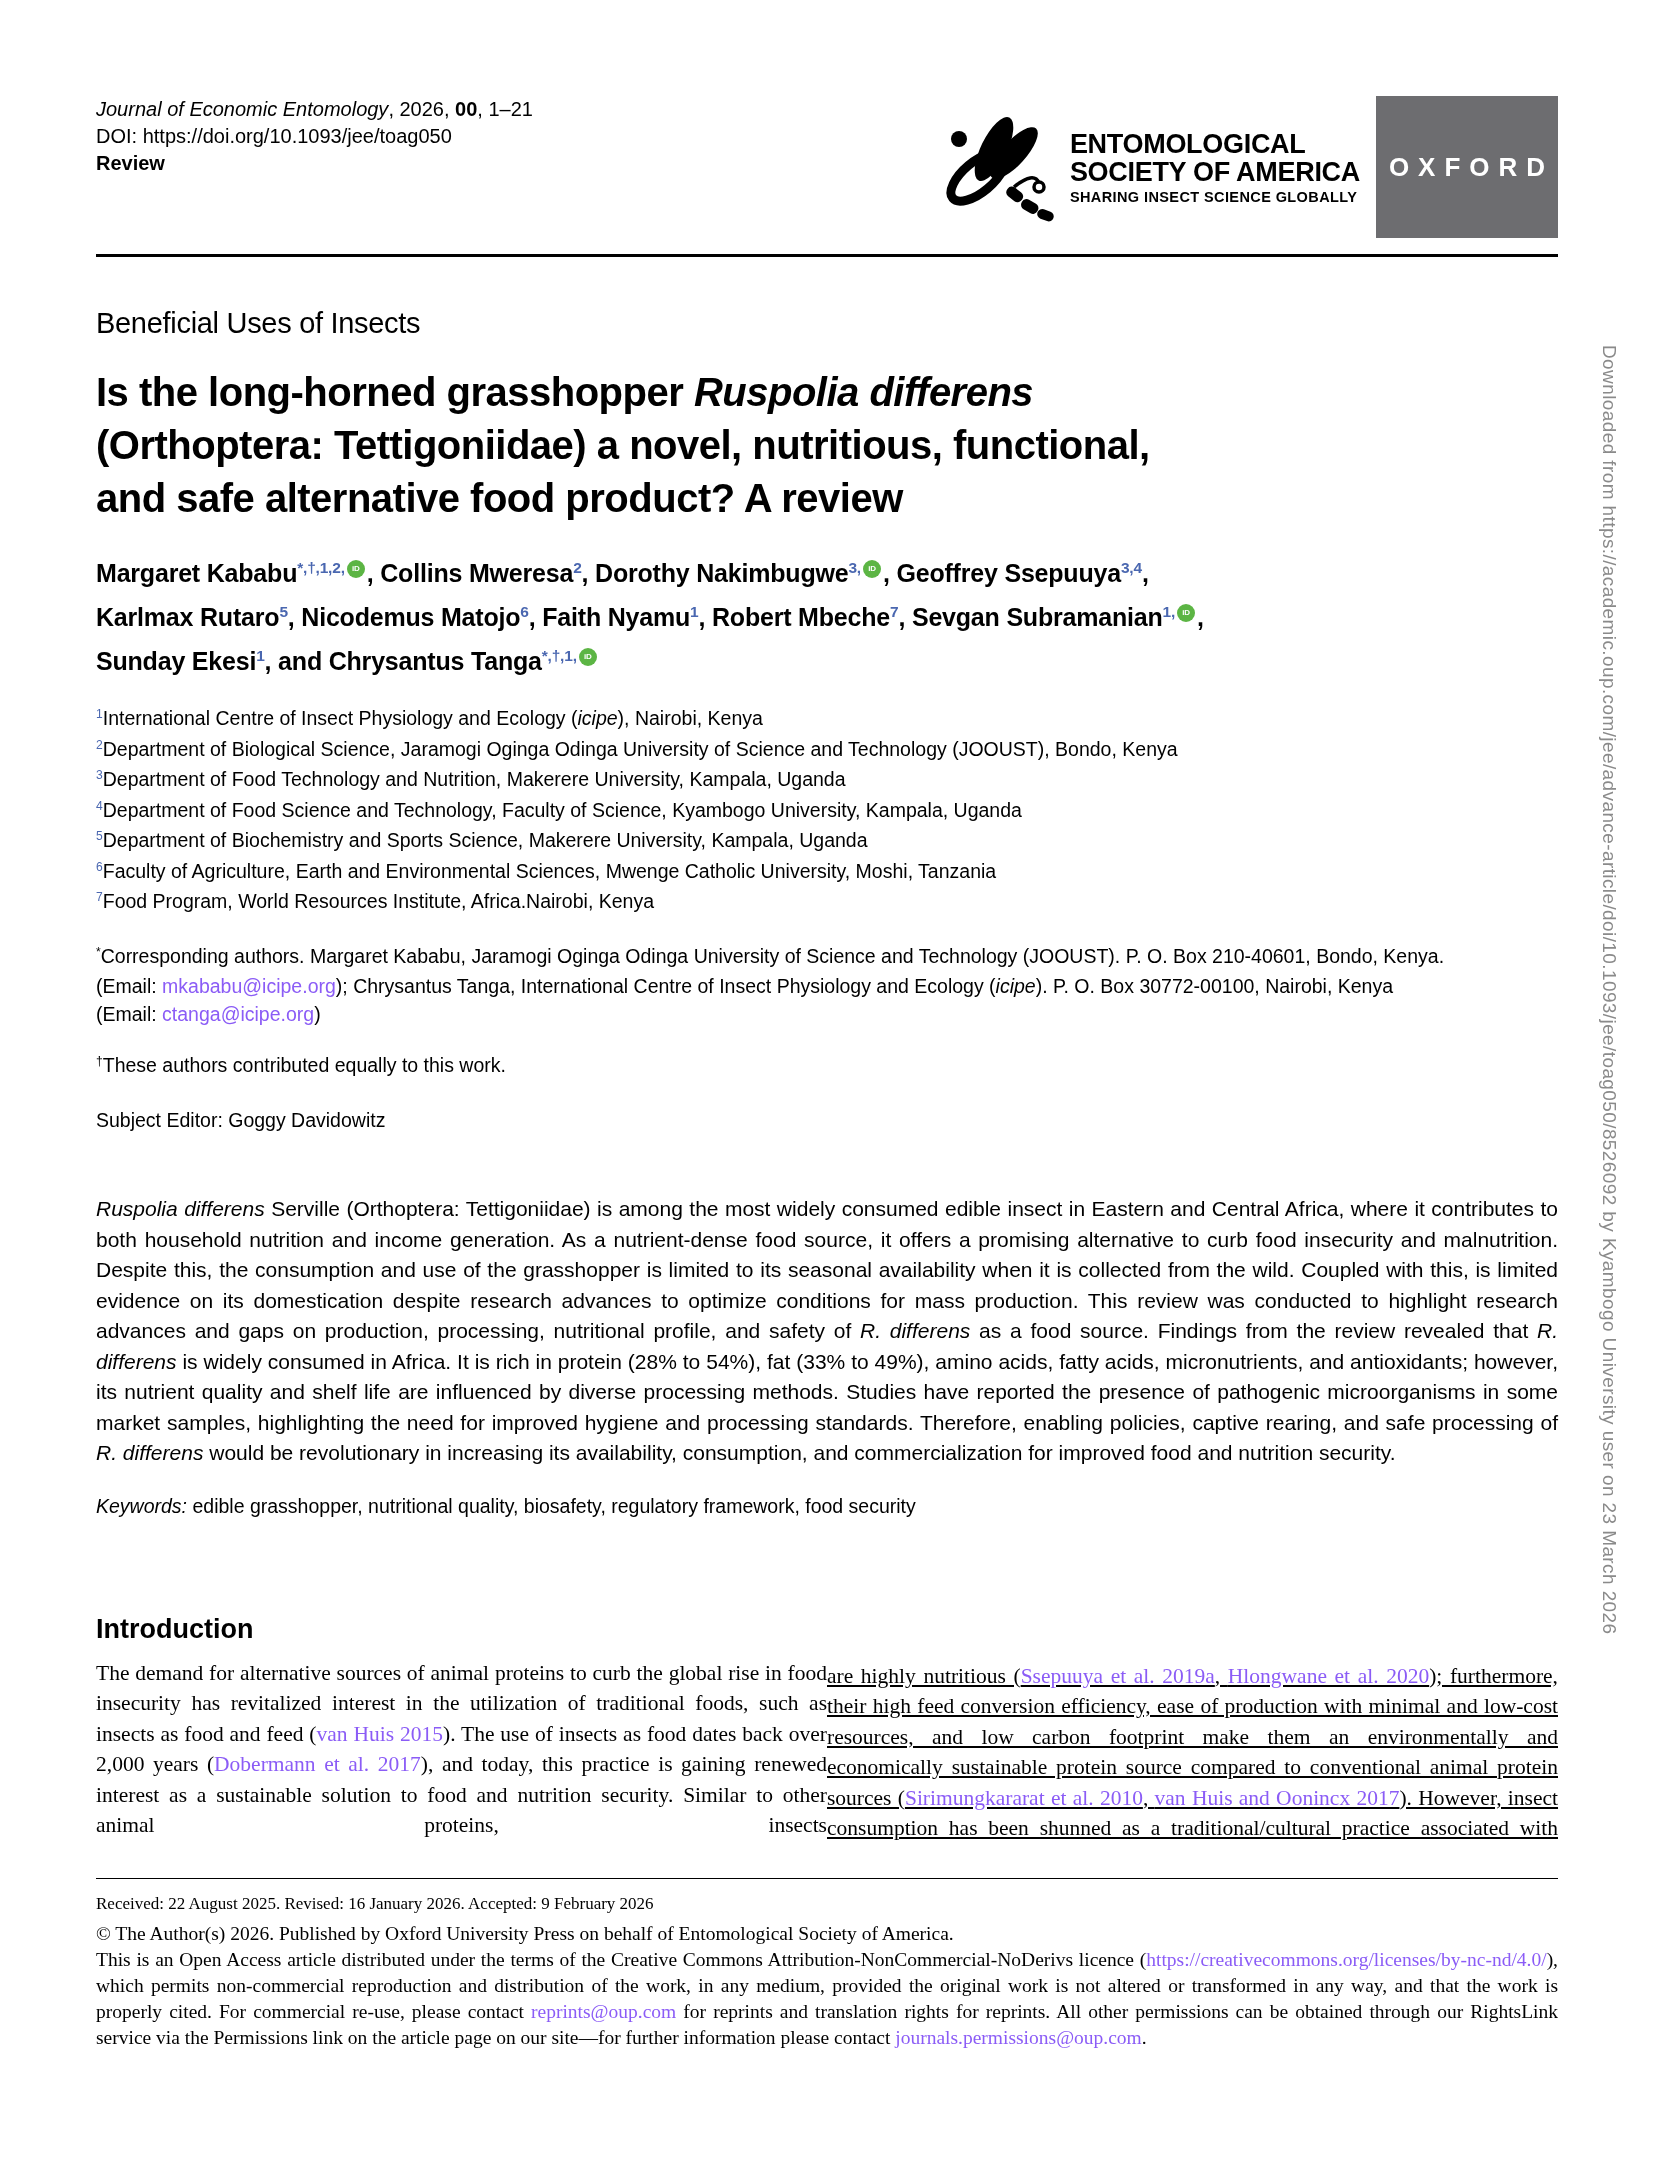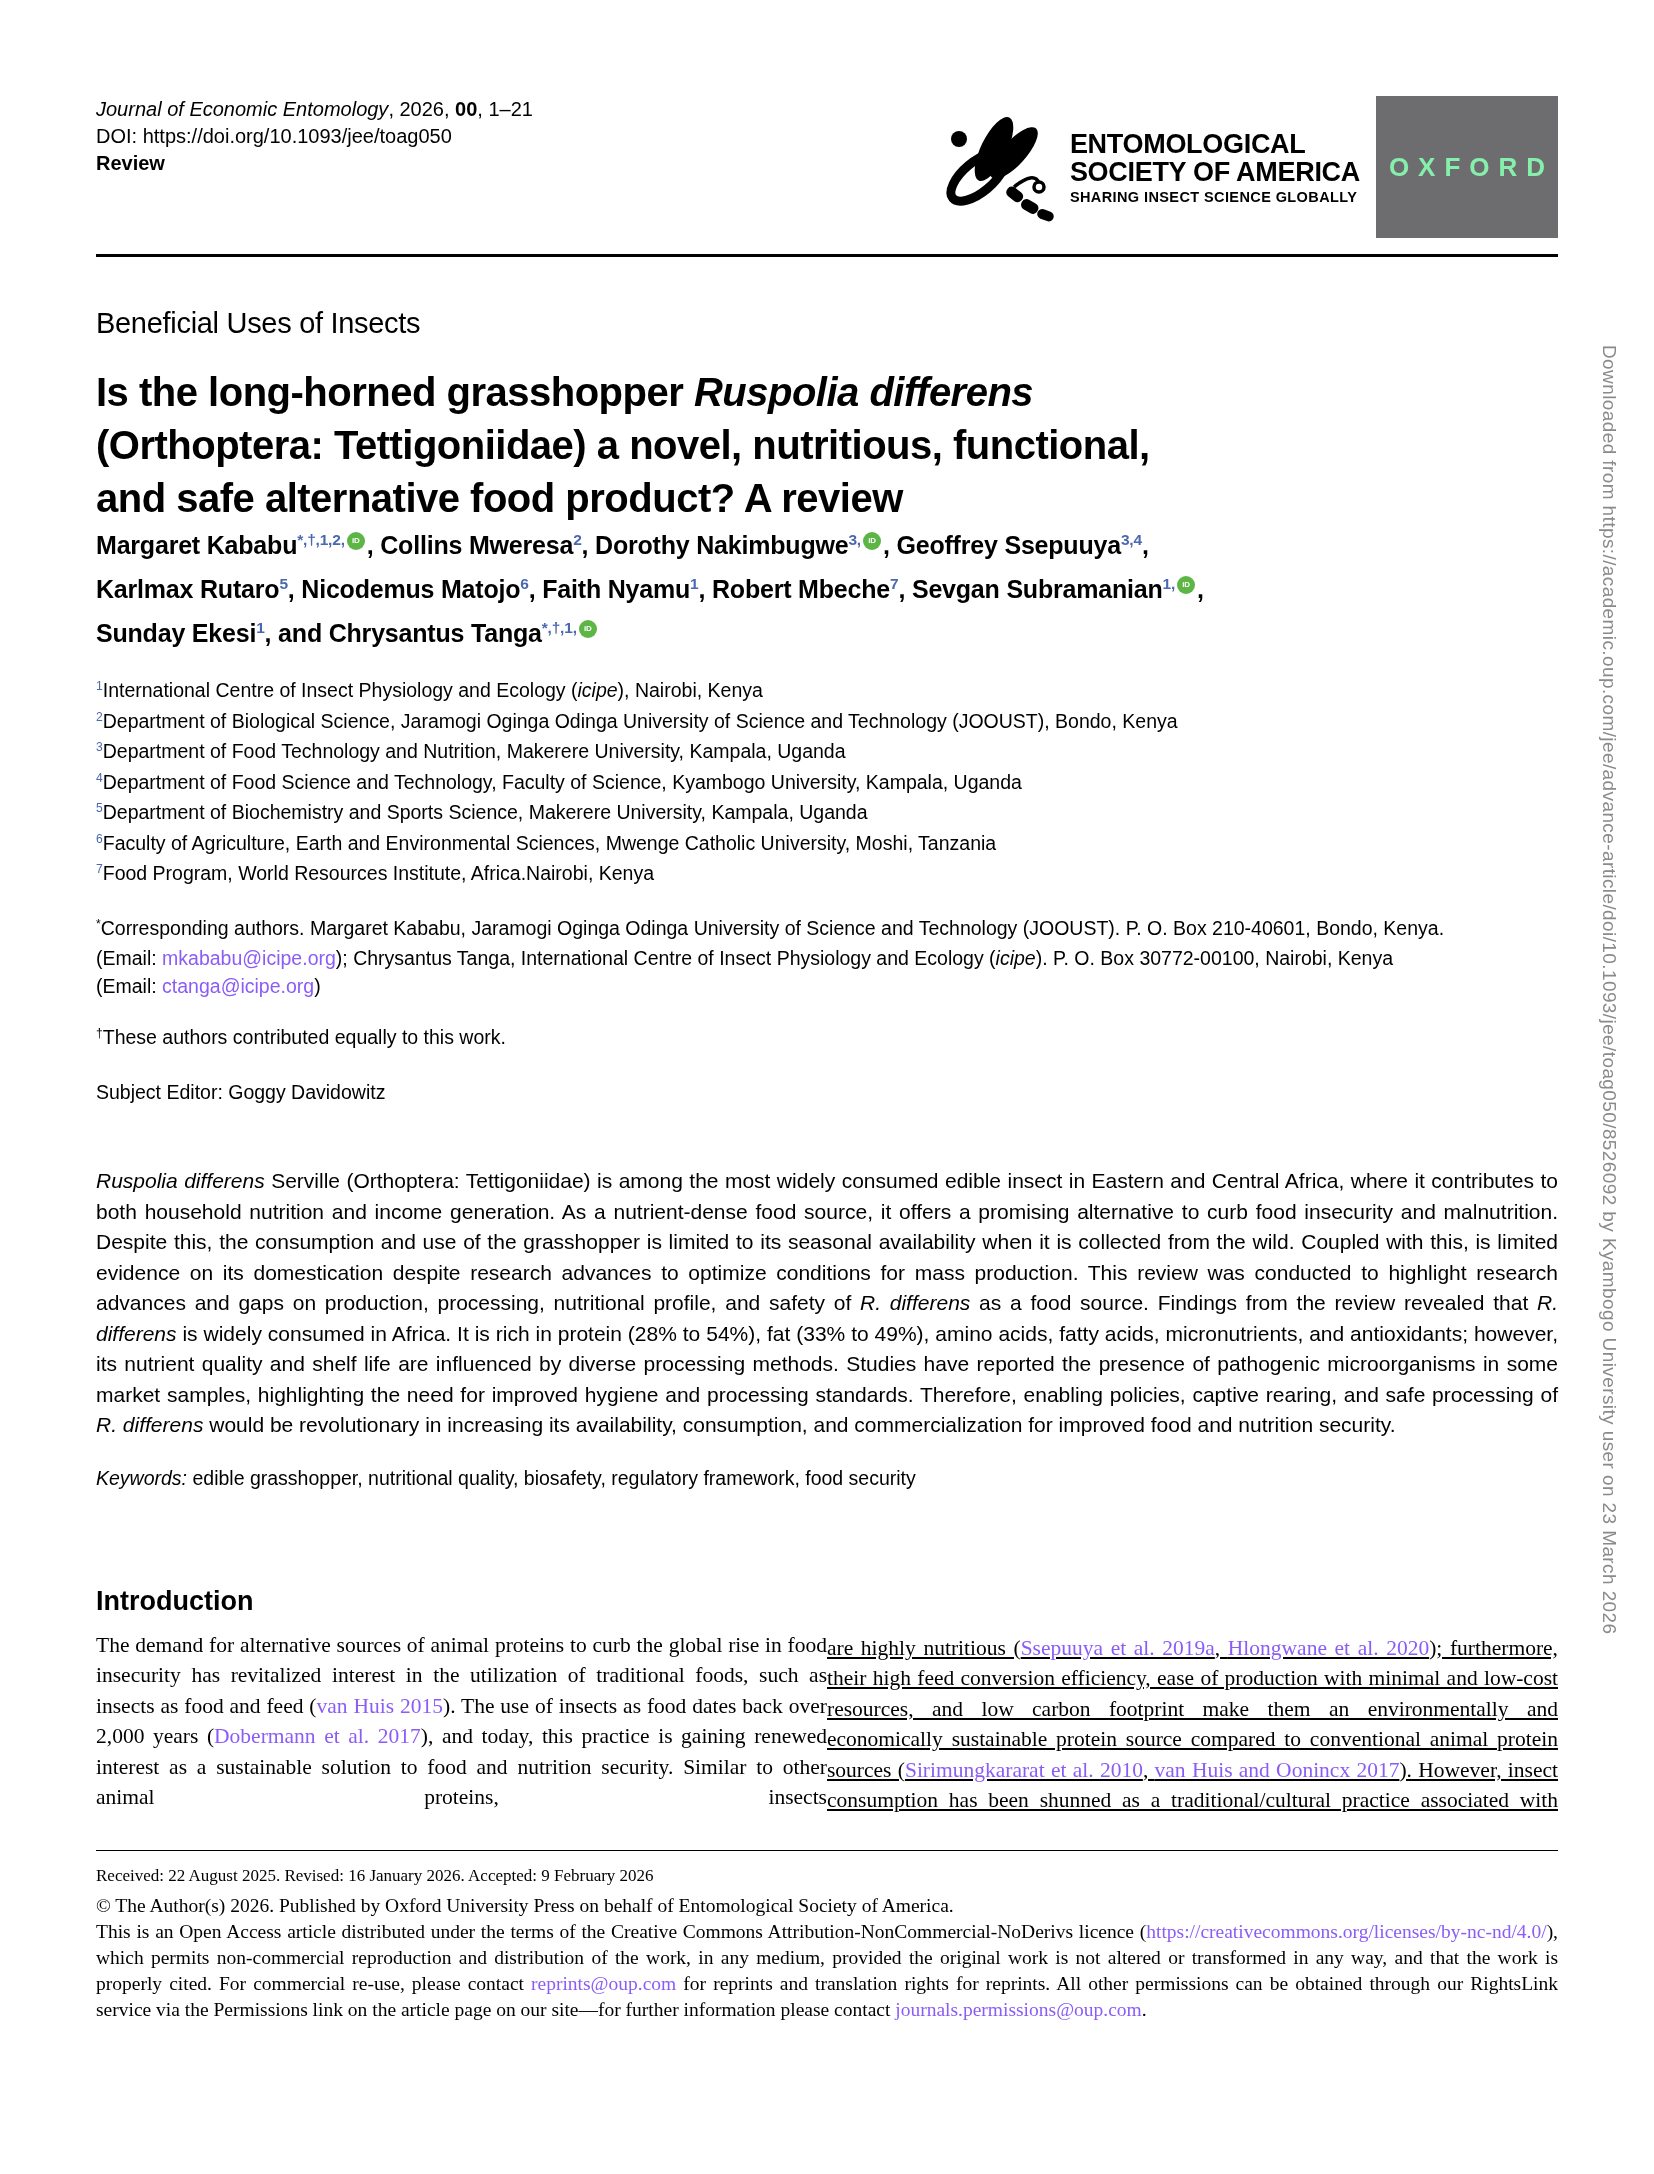--- a/index.html
+++ b/index.html
@@ -9,29 +9,29 @@
 
   
   .hdr{display:flex;justify-content:space-between;align-items:flex-start;padding-top:96px;}
   .hdr-left{font-size:20px;line-height:27px;}
   .hdr-left .row3{font-weight:700;}
   .hdr-right{display:flex;align-items:center;gap:16px;}
   .esa{display:flex;align-items:center;gap:10px;}
   .esa-text{display:flex;flex-direction:column;}
   .esa-name{font-size:27px;font-weight:700;line-height:28px;letter-spacing:-0.3px;}
   .esa-tag{font-size:14.5px;font-weight:700;letter-spacing:0.4px;margin-top:3px;}
-  .oxford{width:182px;height:142px;background:#6d6d70;color:#86efac;display:flex;
+  .oxford{width:182px;height:142px;background:#6d6d70;color:#ffffff;display:flex;
           align-items:center;justify-content:center;font-size:26px;font-weight:700;
           letter-spacing:9px;text-indent:9px;}
   .rule-thick{border:none;border-top:3px solid #000;margin:16px 0 0 0;}
 
   
   .section-label{font-size:29px;font-weight:400;margin-top:50px;letter-spacing:-0.3px;}
   .title{font-size:40px;font-weight:700;line-height:53px;margin-top:26px;letter-spacing:-0.5px;}
-  .authors{font-size:25px;font-weight:700;line-height:40px;letter-spacing:-0.2px;}
+  .authors{font-size:25px;font-weight:700;line-height:40px;margin-top:28px;letter-spacing:-0.2px;}
   .affils{font-size:19.5px;line-height:27.5px;margin-top:20px;}
   .note{font-size:19.5px;line-height:27.5px;margin-top:24px;}
   .abstract{font-size:21px;line-height:30.5px;margin-top:60px;text-align:justify;}
   .keywords{font-size:19.5px;margin-top:26px;}
 
   
   .intro{display:flex;margin-top:96px;}
   .col{flex:1;min-width:0;}
   .intro-heading{font-size:27px;font-weight:700;margin:0 0 13px 0;}
   .serif-body{font-family:"Liberation Serif", serif;font-size:21.5px;line-height:30.5px;

